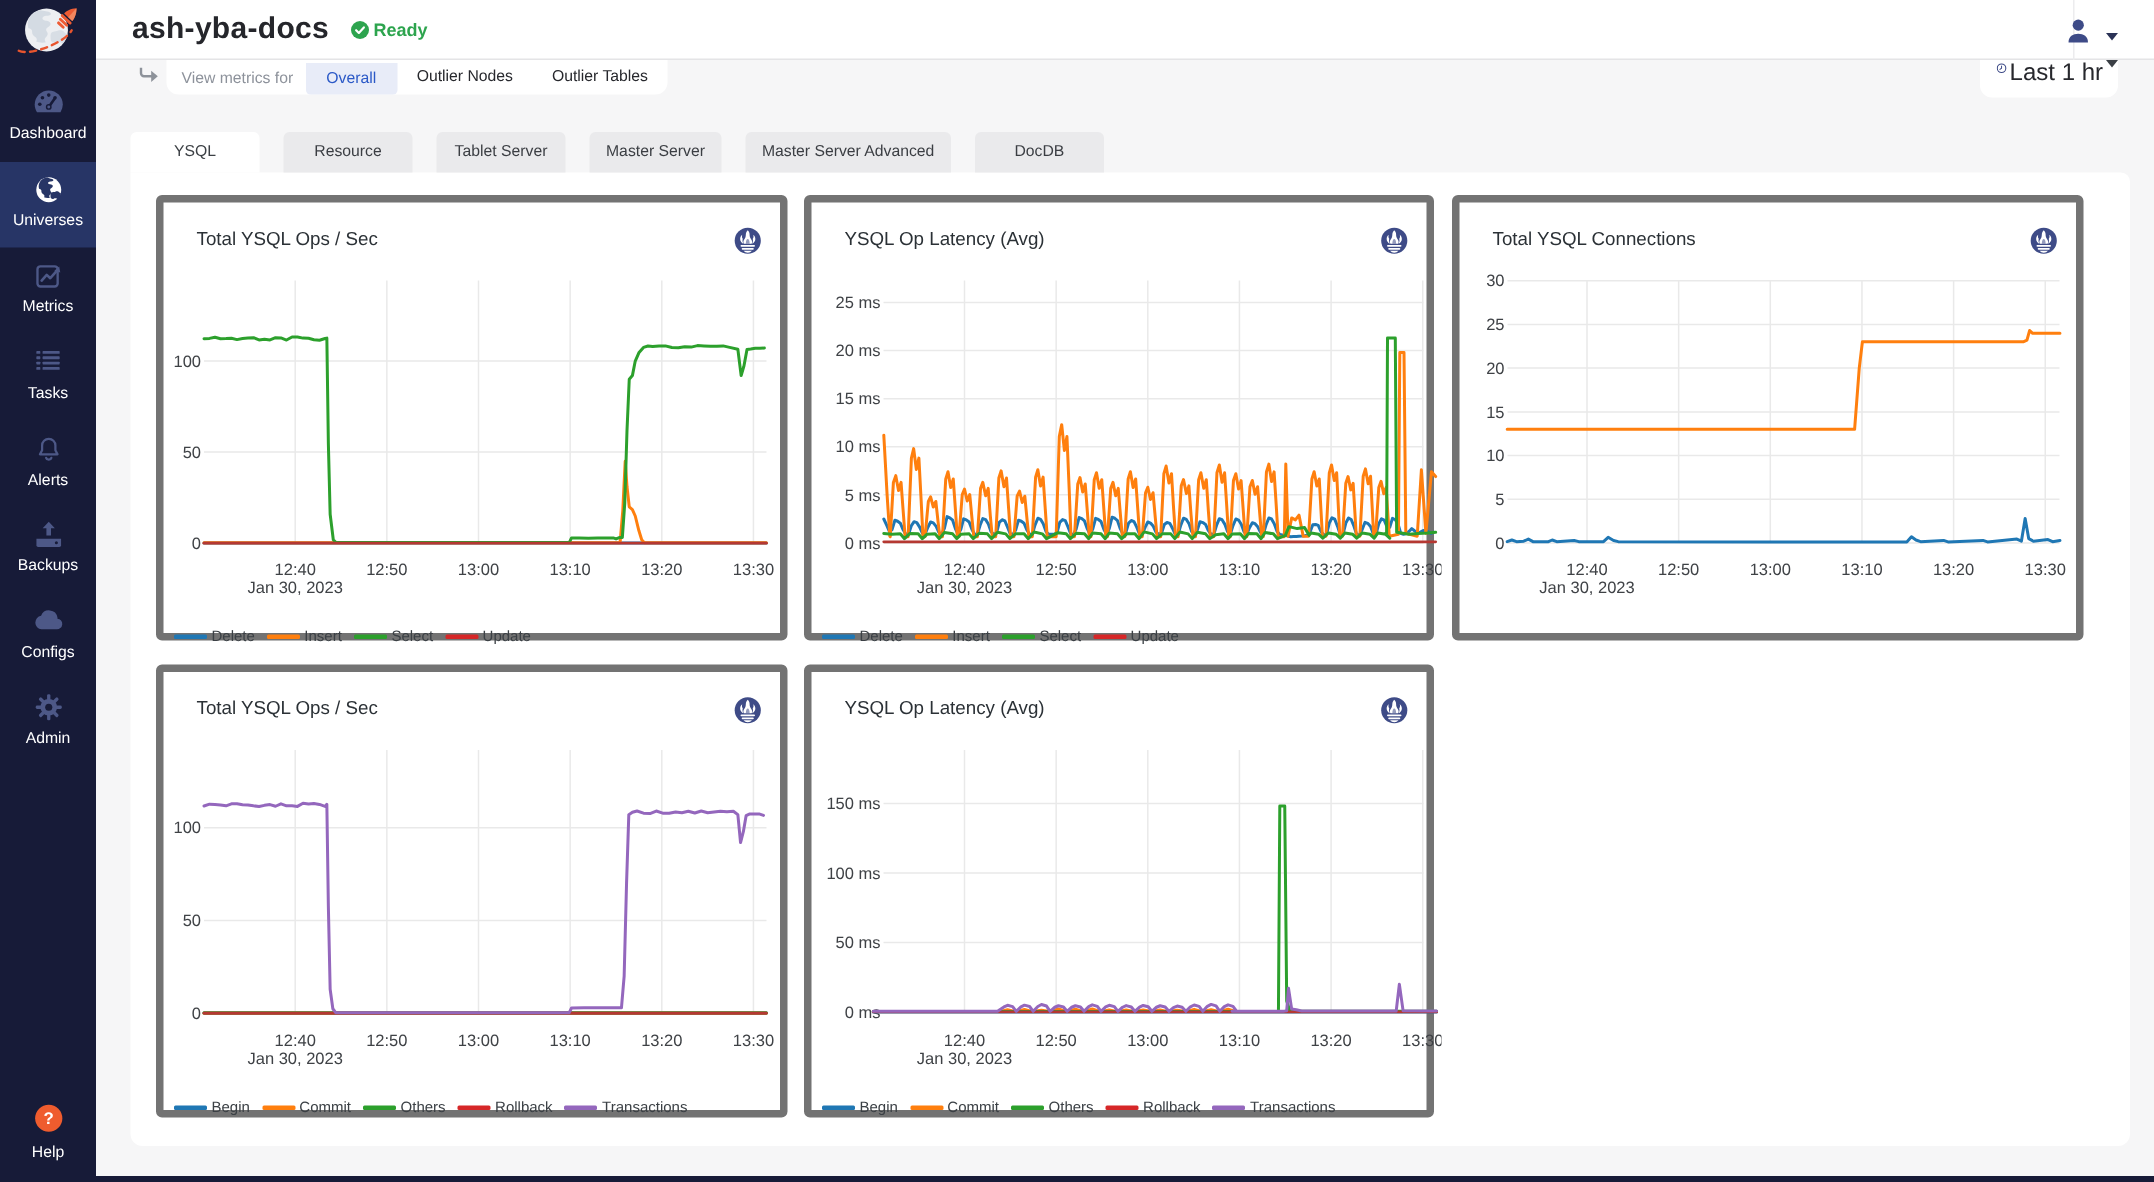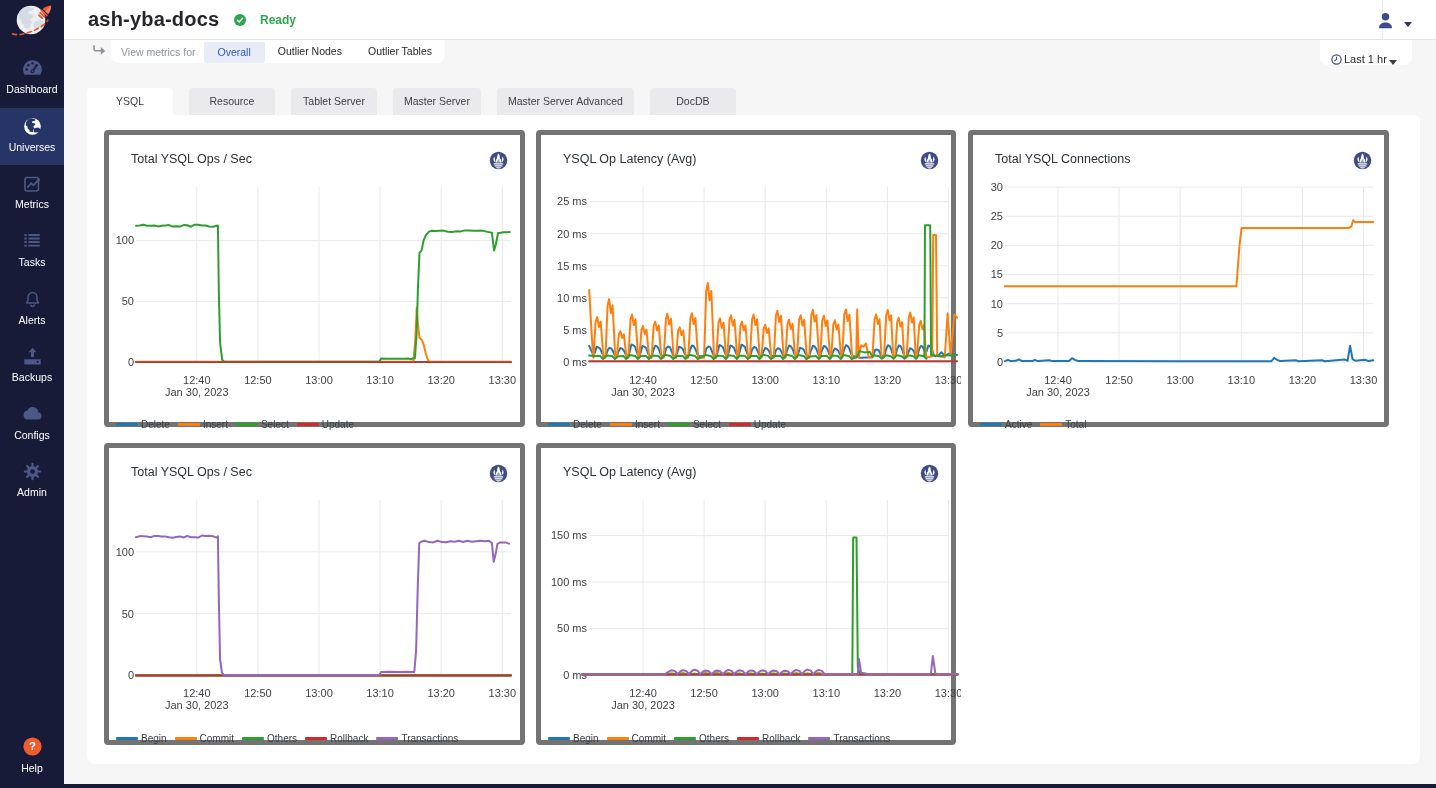--- a/index.html
+++ b/index.html
@@ -11,21 +11,21 @@
 .header{position:absolute;left:64px;top:0;right:0;height:40px;background:#fff;border-bottom:1px solid #e4e4e6;z-index:4}
 .title{position:absolute;left:24px;top:8px;font-size:20px;font-weight:bold;color:#25262b;letter-spacing:0.2px}
 .ready{position:absolute;left:170px;top:13px;font-size:12px;font-weight:bold;color:#2da44e}
 .hdiv{position:absolute;right:53px;top:0;width:1px;height:40px;background:#ececee}
 .usr{position:absolute;right:24px;top:12px}
 .caret{display:inline-block;width:0;height:0;border-left:4px solid transparent;border-right:4px solid transparent;border-top:5px solid #2b3356;vertical-align:middle}
 .viewbar{position:absolute;left:111px;top:40px;height:23px;background:#fff;border-radius:0 0 8px 8px;display:flex;align-items:center;font-size:10.5px;z-index:3}
 .vitem{padding:0 13px;line-height:23px;height:23px;color:#27282d}
 .vlabel{color:#8d929b;padding:0 8px 0 10px}
 .vactive{background:#e8ecf8;color:#2b59c7;margin-top:2px;height:21px !important;line-height:21px !important;border-radius:0 0 3px 3px}
-.timebox{position:absolute;left:1320px;top:40px;width:92px;height:25px;background:#fff;border-radius:0 0 8px 8px;display:flex;align-items:flex-end;gap:2px;font-size:11px;color:#27282d;z-index:3;padding-left:11px;white-space:nowrap}
+.timebox{position:absolute;left:1320px;top:40px;width:92px;height:25px;background:#fff;border-radius:0 0 8px 8px;display:flex;align-items:flex-start;gap:2px;font-size:16px;color:#27282d;z-index:3;padding-left:11px;white-space:nowrap}
 .tabs{position:absolute;left:87px;top:88px;display:flex;gap:16px;z-index:2}
 .tab{min-width:86px;height:27px;line-height:27px;text-align:center;font-size:10.5px;color:#3b3e43;background:#eaeaec;border-radius:4px 4px 0 0;padding:0 11px}
 .tab.on{background:#fff;color:#3c4045}
 .panel{position:absolute;left:87px;top:115px;width:1333px;height:649px;background:#fff;border-radius:0 6px 8px 8px;z-index:1}
 .card{position:absolute;background:#fff;border:5px solid #737373;border-radius:4px;z-index:2}
 .ct{position:absolute;left:22px;top:17px;font-size:12.5px;color:#2b3136}
 .legend{position:absolute;left:7px;width:100%;display:flex;justify-content:flex-start;gap:8px;font-size:10px;color:#3b4045;align-items:center}
 .li{display:flex;align-items:center;gap:3px}
 .sw{display:inline-block;width:22px;height:2.5px;border-radius:1px}
 .footer{position:absolute;left:0;bottom:0;width:1436px;height:4px;background:#171b38;z-index:6}
@@ -130,21 +130,21 @@
 <div class="help"><svg width="19" height="19" viewBox="0 0 22 22">
         <circle cx="11" cy="11" r="10.5" fill="#ef5c2e"></circle>
         <text x="11" y="15.5" font-size="13" font-weight="bold" fill="#fff" text-anchor="middle" font-family="Liberation Sans, sans-serif">?</text>
       </svg><div class="nlab">Help</div></div>
 </div>
 <div class="header">
   <div class="title">ash-yba-docs</div>
   <div class="ready"><svg width="12" height="12" viewBox="0 0 14 14" style="vertical-align:-1.5px">
         <circle cx="7" cy="7" r="7" fill="#2da44e"></circle>
         <path d="M4 7.2l2.1 2.1L10 5" fill="none" stroke="#fff" stroke-width="1.7" stroke-linecap="round" stroke-linejoin="round"></path>
-      </svg><span style="margin-left:14px">Ready</span></div>
+      </svg><span style="margin-left:3px">Ready</span></div>
   <div class="hdiv"></div>
   <div class="usr"><svg width="17" height="17" viewBox="0 0 20 20">
         <circle cx="10" cy="5.6" r="4.4" fill="#3e4b87"></circle>
         <path fill="#3e4b87" d="M2.4 18.8c0-4.2 3.4-6.4 7.6-6.4s7.6 2.2 7.6 6.4v.4H2.4z"></path>
       </svg> <span class="caret" style="margin-left:6px"></span></div>
 </div>
 <svg width="14" height="12" viewBox="0 0 14 12" style="position:absolute;left:92px;top:44px">
     <path d="M2 1.2 V4.8 a2 2 0 0 0 2 2 h5.5" stroke="#8d929a" stroke-width="1.6" fill="none"></path>
     <path d="M8.8 3.1 L13.2 6.9 8.8 10.7 Z" fill="#8d929a"></path>
   </svg>
@@ -298,24 +298,20 @@
       <polyline points="31.8,226.1 34.9,225.0 38.0,226.1 42.8,225.8 45.9,224.4 49.0,226.1 59.3,226.1 61.8,225.0 64.8,226.1 76.4,225.3 79.5,226.1 96.0,226.1 99.1,223.2 102.7,225.3 105.8,226.1 207.2,226.3 298.2,226.3 301.3,222.9 304.3,225.0 307.4,226.1 322.7,225.3 325.7,226.3 349.0,225.3 352.0,226.3 371.6,224.4 374.6,225.8 377.1,210.7 379.5,224.1 382.6,225.8 392.3,224.7 395.4,226.1 400.3,225.3" fill="none" stroke="#1f77b4" stroke-width="2.0" stroke-linejoin="round" stroke-linecap="round"></polyline>
       <polyline points="31.8,151.2 263.4,151.2 266.5,110.4 268.6,92.9 375.8,92.9 378.3,91.7 380.1,85.3 381.9,87.1 400.3,87.1" fill="none" stroke="#ff7f0e" stroke-width="2.0" stroke-linejoin="round" stroke-linecap="round"></polyline>
       <text x="85.0" y="248.5" font-size="11" fill="#3f4246" text-anchor="middle">12:40</text>
       <text x="146.1" y="248.5" font-size="11" fill="#3f4246" text-anchor="middle">12:50</text>
       <text x="207.2" y="248.5" font-size="11" fill="#3f4246" text-anchor="middle">13:00</text>
       <text x="268.3" y="248.5" font-size="11" fill="#3f4246" text-anchor="middle">13:10</text>
       <text x="329.4" y="248.5" font-size="11" fill="#3f4246" text-anchor="middle">13:20</text>
       <text x="390.5" y="248.5" font-size="11" fill="#3f4246" text-anchor="middle">13:30</text>
       <text x="85.0" y="260.5" font-size="11" fill="#3f4246" text-anchor="middle">Jan 30, 2023</text>
     </svg>
-    <div class="legend" style="top:284px">
-      <span class="li"><span class="sw" style="background:#1f77b4"></span>Active</span>
-      <span class="li"><span class="sw" style="background:#ff7f0e"></span>Total</span>
-    </div>
   </div>
 <div class="card" style="left:104px;top:443px;width:421px;height:302px">
 <div class="ct">Total YSQL Ops / Sec</div>
     <svg width="19" height="19" viewBox="0 0 24 24" style="position:absolute;right:12px;top:16px">
       <circle cx="12" cy="12" r="11" fill="#3e4b87"></circle>
       <path fill="#fff" d="M12 3.2c2.3 2.3 1.2 4.1 2 6 .7 1.6 1.7 2.3 1.7 3.8 0 .6-.2 1.1-.5 1.5H8.8c-.3-.4-.5-.9-.5-1.5 0-1.5 1-2.2 1.7-3.8.8-1.9-.3-3.7 2-6z"></path>
       <path fill="#3e4b87" d="M12 10.5c.9 0 1.6 1.7 1.6 4h-3.2c0-2.3.7-4 1.6-4z" opacity=".55"></path>
       <path fill="#fff" d="M8.3 14.5c-1.6-.7-2.7-2.2-2.7-4 0-1.4.7-2.8 1.8-3.6-.5 1.2-.3 2.5.4 3.4-.4 1.4-.2 3 .5 4.2zM15.7 14.5c1.6-.7 2.7-2.2 2.7-4 0-1.4-.7-2.8-1.8-3.6.5 1.2.3 2.5-.4 3.4.4 1.4.2 3-.5 4.2z"></path>
       <rect x="5.9" y="15.5" width="12.2" height="1.6" rx=".8" fill="#fff"></rect>
       <rect x="6.9" y="18" width="10.2" height="1.5" rx=".75" fill="#fff"></rect>

